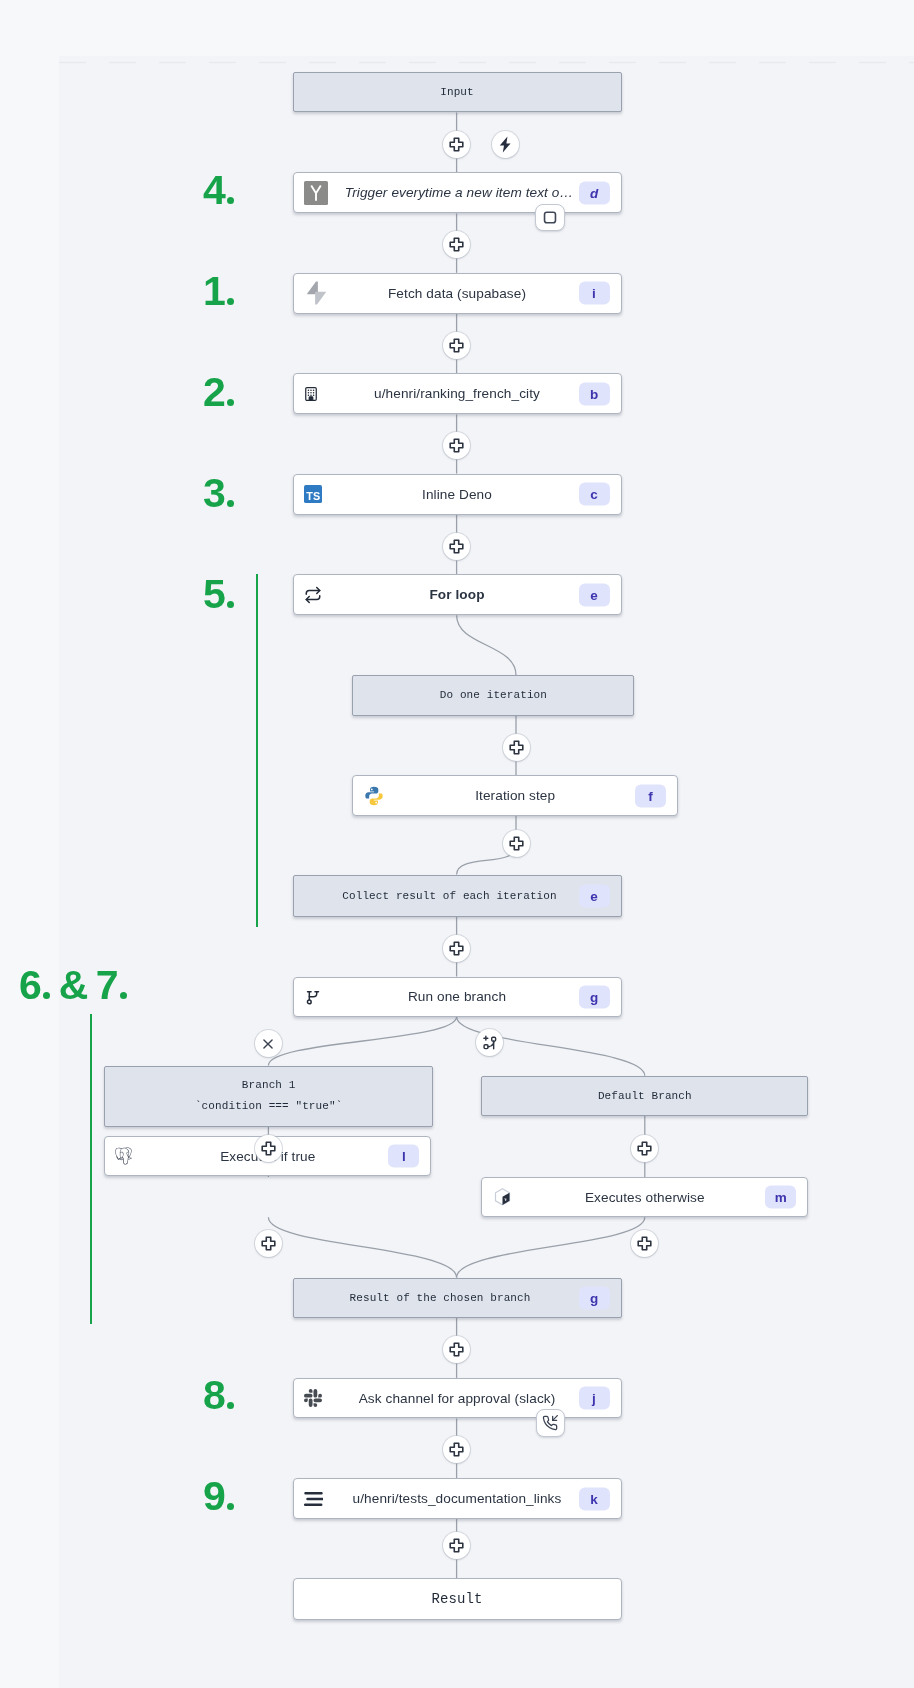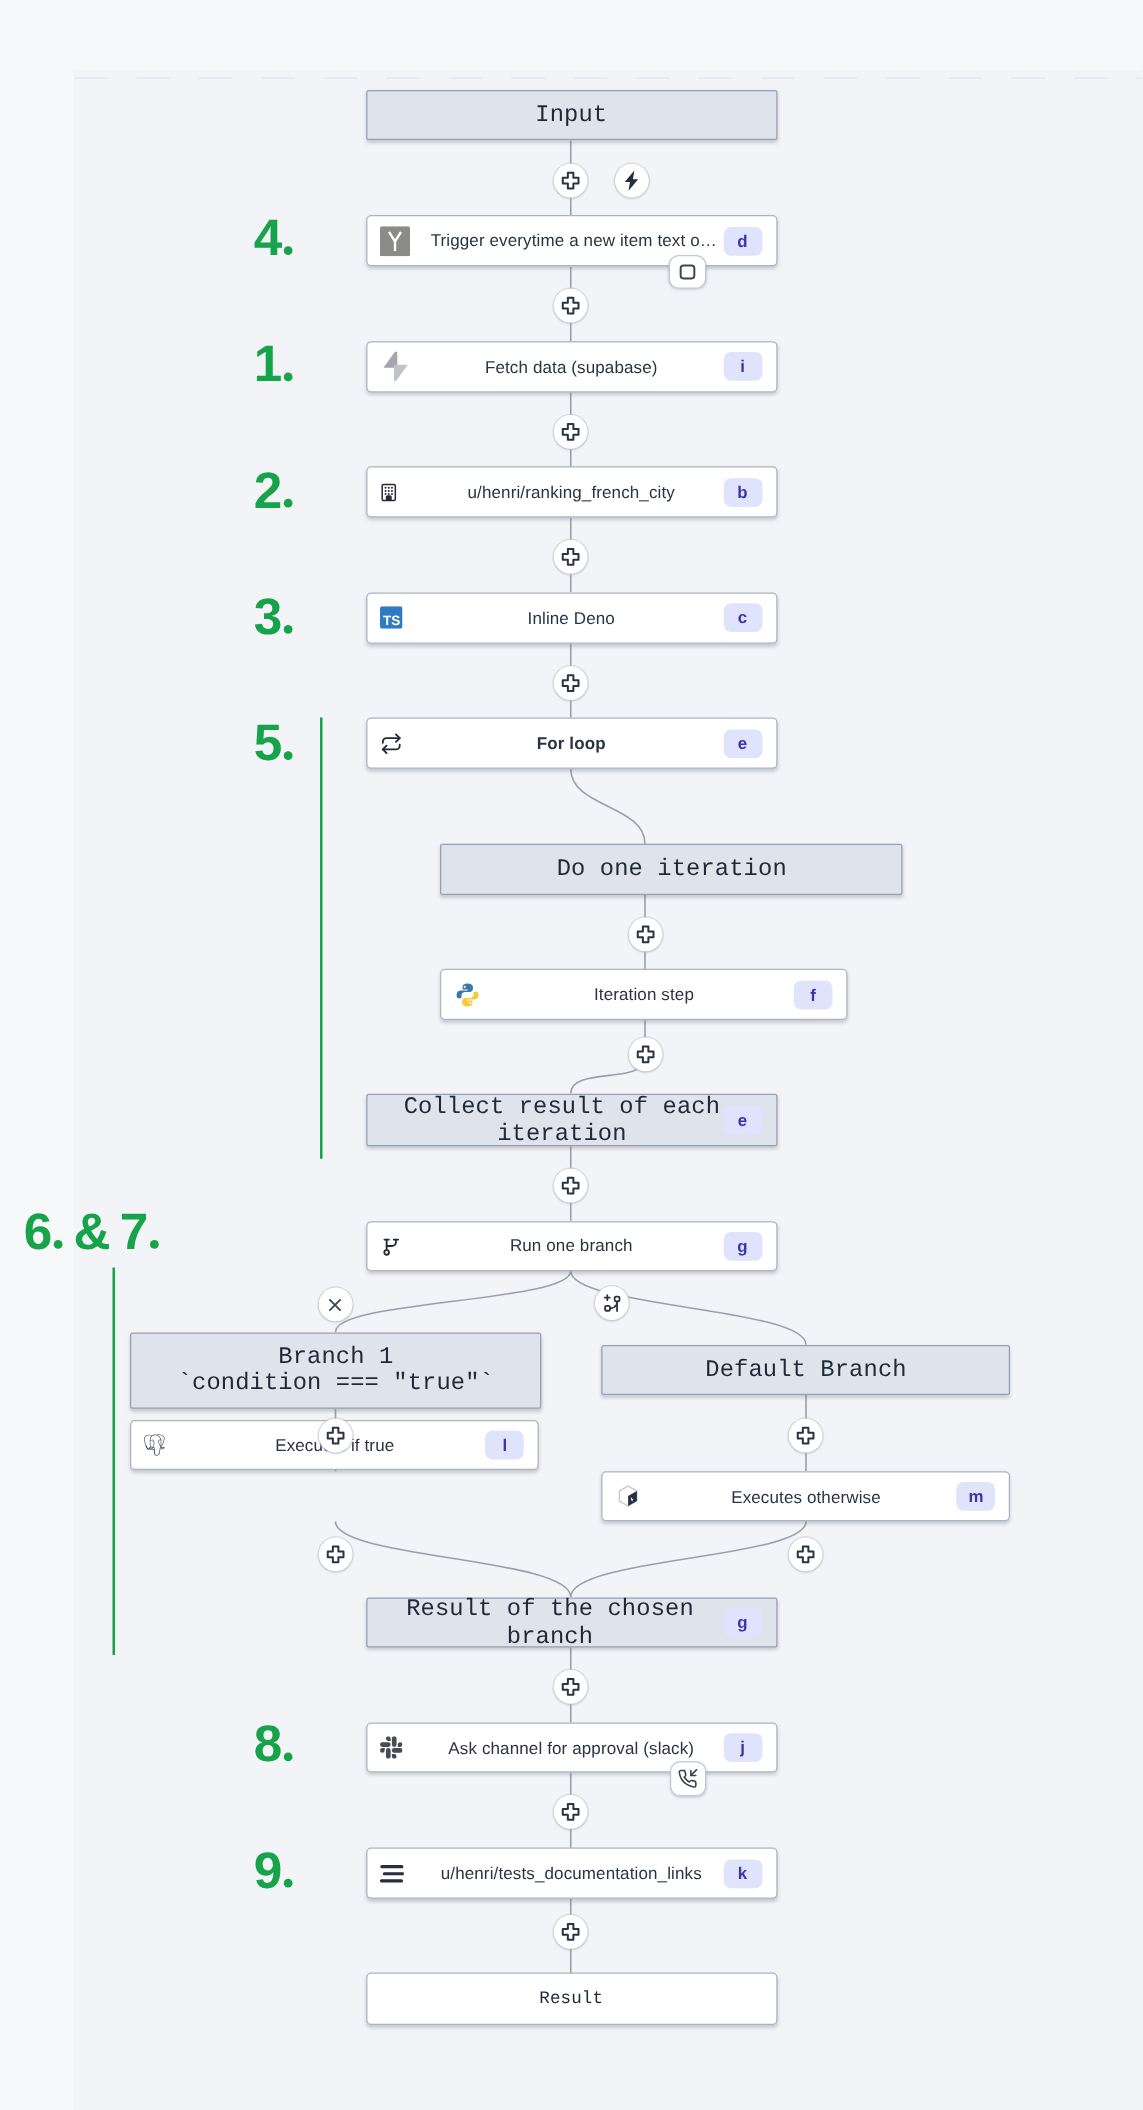--- a/index.html
+++ b/index.html
@@ -5,21 +5,21 @@
   html,body{margin:0;padding:0;}
   body{width:914px;height:1688px;overflow:hidden;background:#f3f4f7;font-family:"Liberation Sans",sans-serif;}
   #stage{position:absolute;top:0;left:0;width:914px;height:1688px;}
   .strip-left{position:absolute;left:0;top:0;width:59px;height:1688px;background:#f7f8fa;}
   .strip-top{position:absolute;left:0;top:0;width:914px;height:56px;background:#f7f8fa;}
   svg.wires{position:absolute;left:0;top:0;}
   .node{position:absolute;box-sizing:border-box;display:flex;align-items:center;border-radius:4px;}
   .white{background:#ffffff;border:1px solid #aeb5c0;box-shadow:0 2px 3px rgba(108,118,138,0.33);}
   .gray{background:#dfe3ec;border:1px solid #99a1ae;box-shadow:0 2px 3px rgba(108,118,138,0.33);border-radius:2px;}
   .nlabel{flex:1;text-align:center;font-size:13.6px;color:#2b3442;letter-spacing:0.1px;}
-  .mono{font-family:"Liberation Mono",monospace;font-size:19px;color:#1f2937;}
+  .mono{font-family:"Liberation Mono",monospace;font-size:11px;color:#1f2937;}
   .icon{position:absolute;left:10px;top:50%;transform:translateY(-50%);display:flex;align-items:center;justify-content:center;}
   .badge{position:absolute;right:11px;top:50%;transform:translateY(-50%);width:31px;height:23px;border-radius:6px;background:#e0e3fc;color:#3d34ae;font-weight:bold;font-size:13.5px;display:flex;align-items:center;justify-content:center;}
   .circ{position:absolute;width:27px;height:27px;border-radius:50%;background:#ffffff;box-shadow:0 0 0 1px rgba(190,196,206,0.55),0 1px 2px rgba(120,130,150,0.35);display:flex;align-items:center;justify-content:center;}
   .gnum{position:absolute;color:#16a34a;font-weight:bold;font-size:41px;letter-spacing:-1px;}
   .gnum i{display:inline-block;width:7px;height:7px;border-radius:50%;background:#16a34a;margin-left:2.5px;}
   .gline{position:absolute;width:2px;background:#16a34a;}
   .sqbtn{position:absolute;background:#ffffff;border:1px solid #c3c8d2;border-radius:8px;box-shadow:0 1px 2px rgba(120,130,150,0.3);display:flex;align-items:center;justify-content:center;}
 </style>
 </head>
 <body>
@@ -59,21 +59,21 @@
   <div class="gnum" style="left:19px;top:962px;word-spacing:-2px;letter-spacing:-1px;">6<i></i> &amp; 7<i></i></div>
   <div class="gnum" style="left:203px;top:1372px;">8<i></i></div>
   <div class="gnum" style="left:203px;top:1473px;">9<i></i></div>
   <div class="gline" style="left:256px;top:574px;height:353px;"></div>
   <div class="gline" style="left:90px;top:1014px;height:310px;"></div>
 
   <div class="node gray" style="left:292.5px;top:72px;width:329px;height:40.4px;">
     <div class="nlabel mono">Input</div>
   </div>
 
-  <div class="node white" style="left:292.5px;top:172px;width:329px;height:41px;">
+  <div class="node white" style="left:292.5px;top:172px;width:329px;height:41px;font-style:italic;">
     <div class="icon" id="ic-y">
         <svg width="24" height="24" viewBox="0 0 24 24">
           <rect width="24" height="24" rx="1.5" fill="#8b8b89"></rect>
           <path d="M7.2 4.5 12 12.2 16.8 4.5" fill="none" stroke="#fff" stroke-width="1.9"></path>
           <path d="M12 12.2V19.7" stroke="#fff" stroke-width="1.9"></path>
         </svg>
       </div>
     <div class="nlabel" style="padding-left:36px;padding-right:32px;">Trigger everytime a new item text o…</div>
     <div class="badge">d</div>
   </div>
@@ -118,21 +118,21 @@
           <path d="m17 2 4 4-4 4"></path>
           <path d="M3 11v-1a4 4 0 0 1 4-4h14"></path>
           <path d="m7 22-4-4 4-4"></path>
           <path d="M21 13v1a4 4 0 0 1-4 4H3"></path>
         </svg>
       </div>
     <div class="nlabel" style="padding-left:33px;padding-right:33px;font-weight:bold;">For loop</div>
     <div class="badge">e</div>
   </div>
 
-  <div class="node gray" style="left:352.4px;top:675.2px;width:370px;height:40.6px;">
+  <div class="node gray" style="left:352.4px;top:675.2px;width:282px;height:40.6px;">
     <div class="nlabel mono">Do one iteration</div>
   </div>
 
   <div class="node white" style="left:352.4px;top:775.4px;width:325.6px;height:40.4px;">
     <div class="icon" id="ic-python">
         <svg width="22" height="22" viewBox="0 0 24 24">
           <path d="M11.9 2c-3 0-4.2 1.3-4.2 2.9v2.3h4.4V8H5.9C4 8 2.5 9.5 2.5 11.9c0 1.3.4 2.3 1.1 2.9h3.1v-2.3c0-1.8 1.5-3.1 3.2-3.1h4.1c1.5 0 2.7-1.2 2.7-2.6V4.9C16.7 3.3 15 2 11.9 2z" fill="#3a77ad"></path>
           <circle cx="9.6" cy="4.9" r="0.95" fill="#fff"></circle>
           <path d="M12.1 22c3 0 4.2-1.3 4.2-2.9v-2.3h-4.4V16h6.2c1.9 0 3.4-1.5 3.4-3.9 0-1.3-.4-2.3-1.1-2.9h-3.1v2.3c0 1.8-1.5 3.1-3.2 3.1H10c-1.5 0-2.7 1.2-2.7 2.6v1.9C7.3 20.7 9 22 12.1 22z" fill="#f7c83d"></path>
           <circle cx="14.4" cy="19.1" r="0.95" fill="#fff"></circle>

